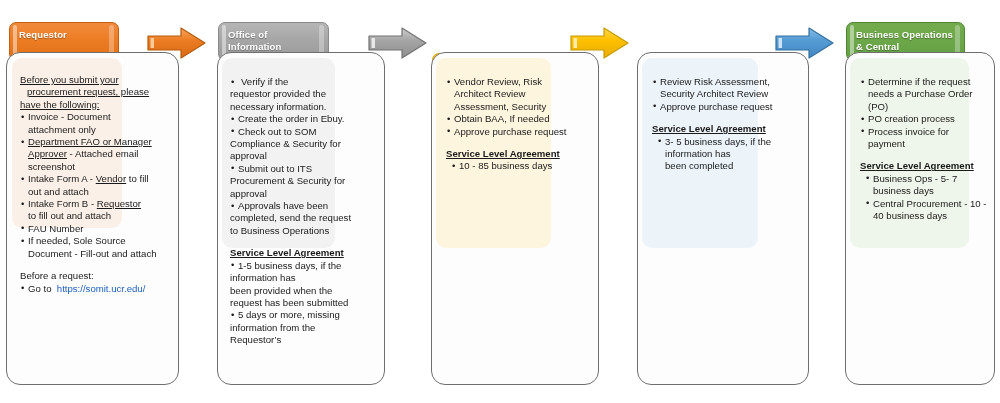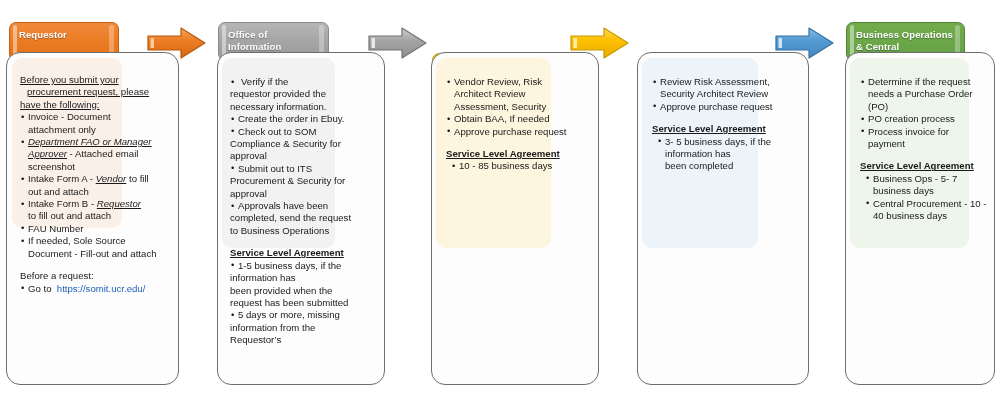--- a/index.html
+++ b/index.html
@@ -105,21 +105,21 @@
   }
   .body-text p { margin: 0; }
   .hdr-line {
     text-decoration: underline;
     font-weight: normal;
   }
   .bold-u {
     font-weight: bold;
     text-decoration: underline;
   }
-  .u { text-decoration: underline; font-style: italic; }
+  .u { text-decoration: underline; }
   .bullet {
     position: relative;
     padding-left: 8px;
     margin: 0;
   }
   .bullet::before {
     content: "\2022";
     position: absolute;
     left: 1px;
     top: -0.5px;

